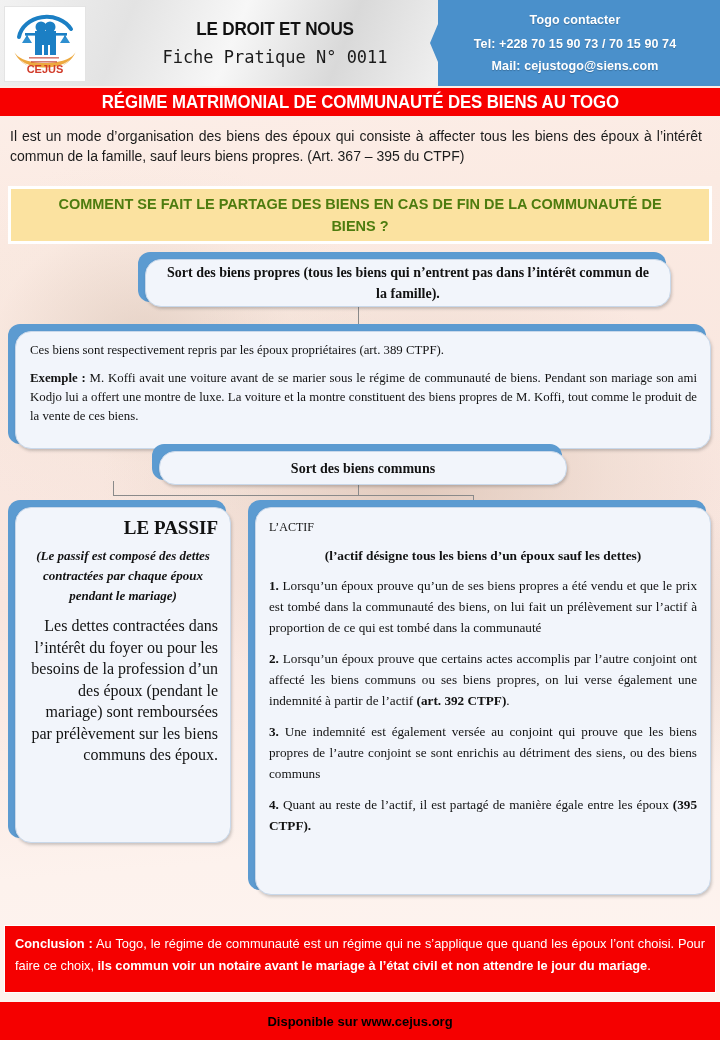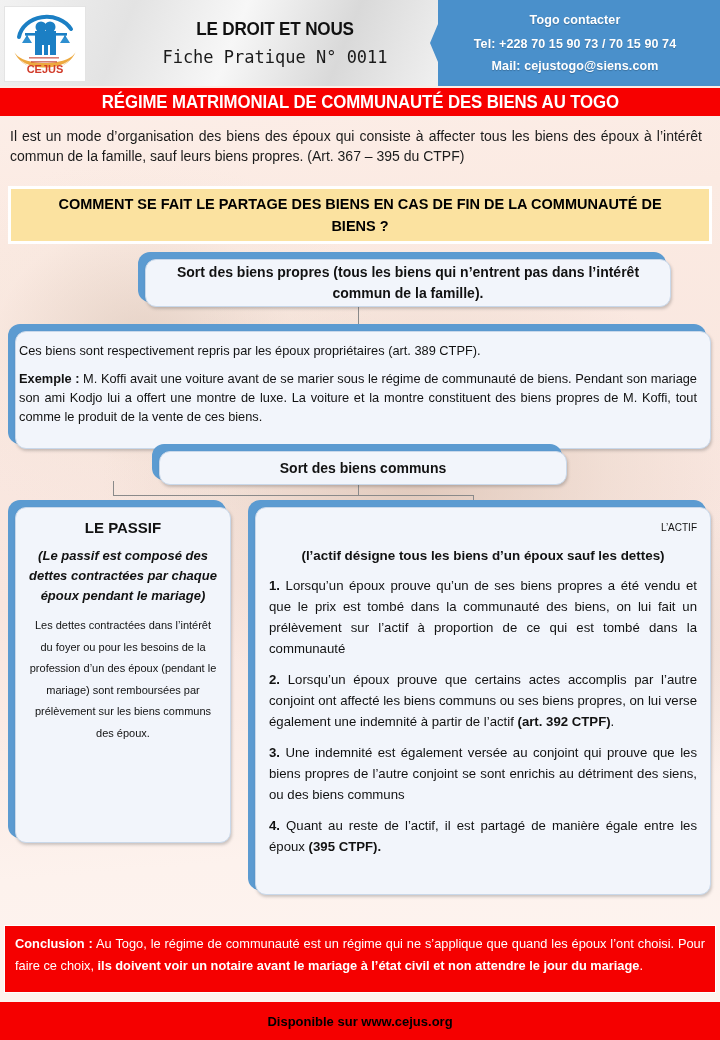--- a/index.html
+++ b/index.html
@@ -131,45 +131,46 @@
     display: flex;
     align-items: center;
     justify-content: center;
     text-align: center;
     padding: 0 26px;
   }
   .q-text {
     font-weight: bold;
     font-size: 14.5px;
     line-height: 22px;
-    color: #000000;
+    color: #4d7c0f;
   }
 
   
   .card {
     position: absolute;
     box-sizing: border-box;
   }
   .card .shadow-layer {
     position: absolute;
     left: 0; top: 0;
     width: 100%; height: 100%;
     background: #5c9bd1;
     border-radius: 12px;
   }
   .card .face {
     position: absolute;
     left: 7px; top: 7px;
     right: -5px; bottom: -5px;
     background: #f2f5fb;
     border: 1px solid #c9d8ea;
-    border-radius: 11px;
+    border-radius: 16px;
     box-shadow: 1px 2px 3px rgba(60,60,60,0.25);
     box-sizing: border-box;
     overflow: hidden;
+    font-family: Liberation Serif, serif;
   }
   .card .face-inner {
     padding: 8px 12px;
     font-size: 12.8px;
     line-height: 19px;
     color: #121212;
   }
 
   
   .card.heading .face-inner {
@@ -185,51 +186,51 @@
     padding: 4px 14px;
   }
 
   
   #card-propres { left: 138px; top: 252px; width: 528px; height: 50px; }
   #card-ces-biens { left: 8px; top: 324px; width: 698px; height: 120px; }
   #card-communs { left: 152px; top: 444px; width: 410px; height: 36px; }
   #card-passif { left: 8px; top: 500px; width: 218px; height: 338px; }
   #card-actif { left: 248px; top: 500px; width: 458px; height: 390px; }
 
-  #card-ces-biens .face-inner { padding: 9px 13px 6px 3px; text-align: justify; }
+  #card-ces-biens .face-inner { padding: 9px 13px 6px 14px; text-align: justify; }
   #card-ces-biens p { margin: 0 0 9px 0; }
   #card-ces-biens p:last-child { margin-bottom: 0; }
 
   
   #card-passif .face-inner { padding: 10px 12px; }
   .passif-title {
-    text-align: center;
-    font-weight: bold;
-    font-size: 15px;
+    text-align: right;
+    font-weight: bold;
+    font-size: 19px;
     margin-bottom: 9px;
   }
   .passif-sub {
     text-align: center;
     font-weight: bold;
     font-style: italic;
     font-size: 13px;
     line-height: 20px;
     margin-bottom: 9px;
   }
   .passif-body {
-    font-size: 11px;
+    font-size: 16px;
     line-height: 21.5px;
-    text-align: center;
+    text-align: right;
   }
 
   
   #card-actif .face-inner { padding: 10px 13px; }
   .actif-title {
-    text-align: right;
-    font-size: 10px;
+    text-align: left;
+    font-size: 12px;
     margin-bottom: 8px;
   }
   .actif-sub {
     text-align: center;
     font-weight: bold;
     font-size: 13.4px;
     line-height: 21px;
     margin-bottom: 9px;
   }
   .actif-item {
@@ -388,20 +389,20 @@
             <div class="actif-item"><b>1.</b><span> Lorsqu’un époux prouve qu’un de ses biens propres a été vendu et que le prix est tombé dans la communauté des biens, on lui fait un prélèvement sur l’actif à proportion de ce qui est tombé dans la communauté</span></div>
             <div class="actif-item"><b>2.</b><span> Lorsqu’un époux prouve que certains actes accomplis par l’autre conjoint ont affecté les biens communs ou ses biens propres, on lui verse également une indemnité à partir de l’actif </span><b>(art. 392 CTPF)</b><span>.</span></div>
             <div class="actif-item"><b>3.</b><span> Une indemnité est également versée au conjoint qui prouve que les biens propres de l’autre conjoint se sont enrichis au détriment des siens, ou des biens communs</span></div>
             <div class="actif-item"><b>4.</b><span> Quant au reste de l’actif, il est partagé de manière égale entre les époux </span><b>(395 CTPF).</b></div>
           </div>
       </div>
     </div>
   </div>
 
   <div class="conclusion">
-    <b>Conclusion :</b><span>  Au Togo, le régime de communauté est un régime qui ne s’applique que quand les époux l’ont choisi. Pour faire ce choix, </span><b>ils doivent voir un notaire avant le mariage à l’état civil et non attendre le jour du mariage</b><span>.</span>
+    <b>Conclusion :</b><span>  Au Togo, le régime de communauté est un régime qui ne s’applique que quand les époux l’ont choisi. Pour faire ce choix, </span><b>ils commun voir un notaire avant le mariage à l’état civil et non attendre le jour du mariage</b><span>.</span>
   </div>
 
   <div class="footer-bar">
     <span class="footer-text">Disponible  sur www.cejus.org</span>
   </div>
 
 </div>
 
 </body></html>

